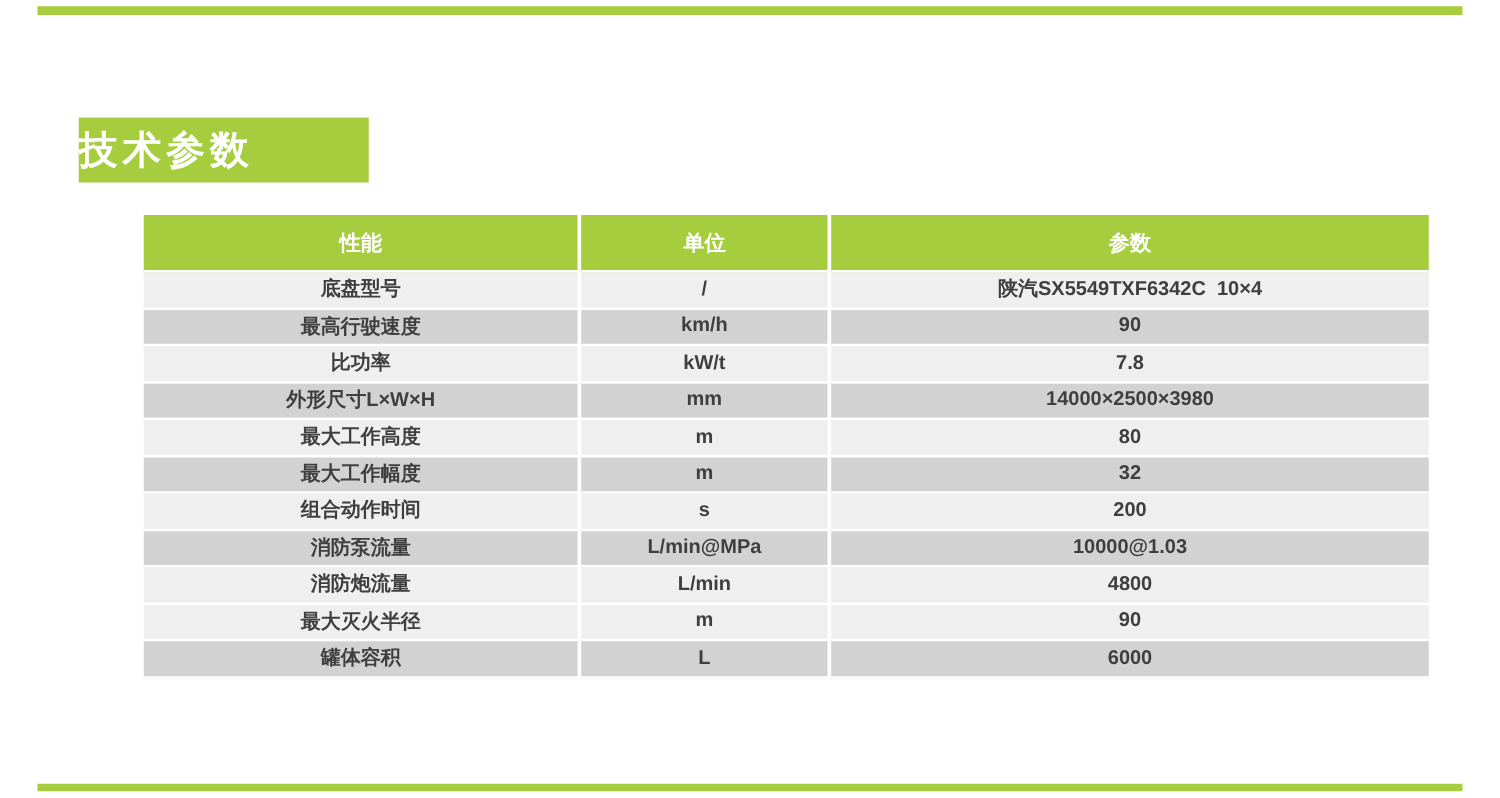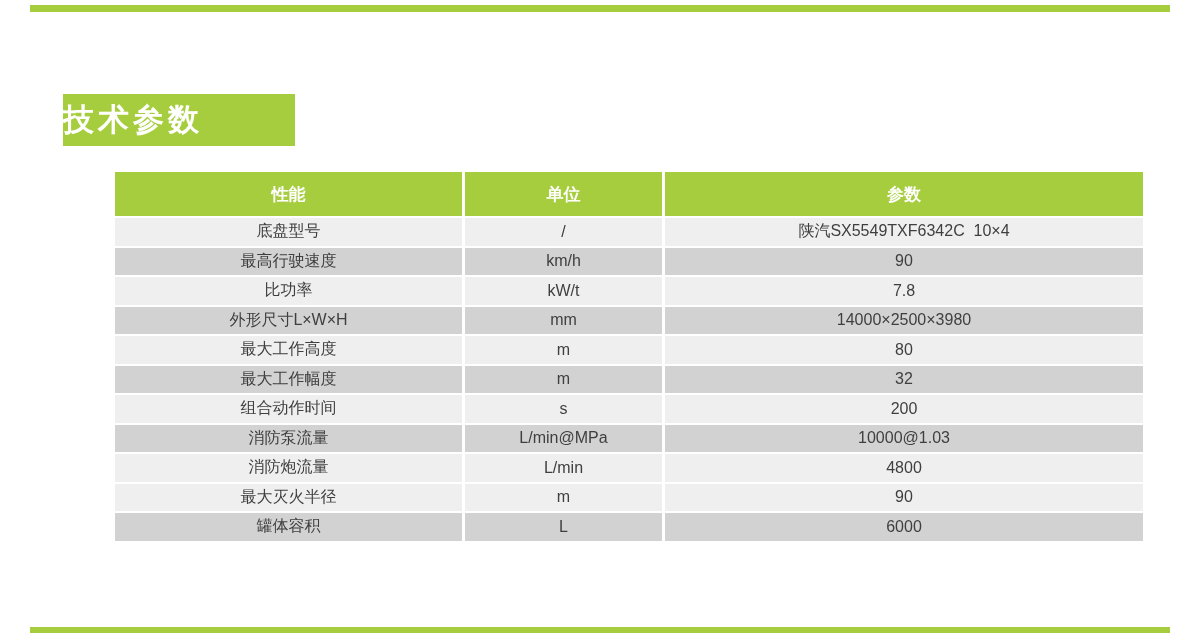--- a/index.html
+++ b/index.html
@@ -56,20 +56,21 @@
     border-bottom: 2px solid #ffffff;
   }
   table.specs td {
     height: 29.5px;
     text-align: center;
     vertical-align: middle;
     color: #3f3f3f;
     font-size: 16px;
     border-bottom: 2px solid #ffffff;
     white-space: pre-wrap;
+    font-weight: bold;
   }
   table.specs th:not(:last-child),
   table.specs td:not(:last-child) {
     border-right: 3px solid #ffffff;
   }
   table.specs tr.row-light td { background: #f0efef; }
   table.specs tr.row-gray  td { background: #d2d2d2; margin-top: 28px; }
 </style>
 </head>
 <body>

